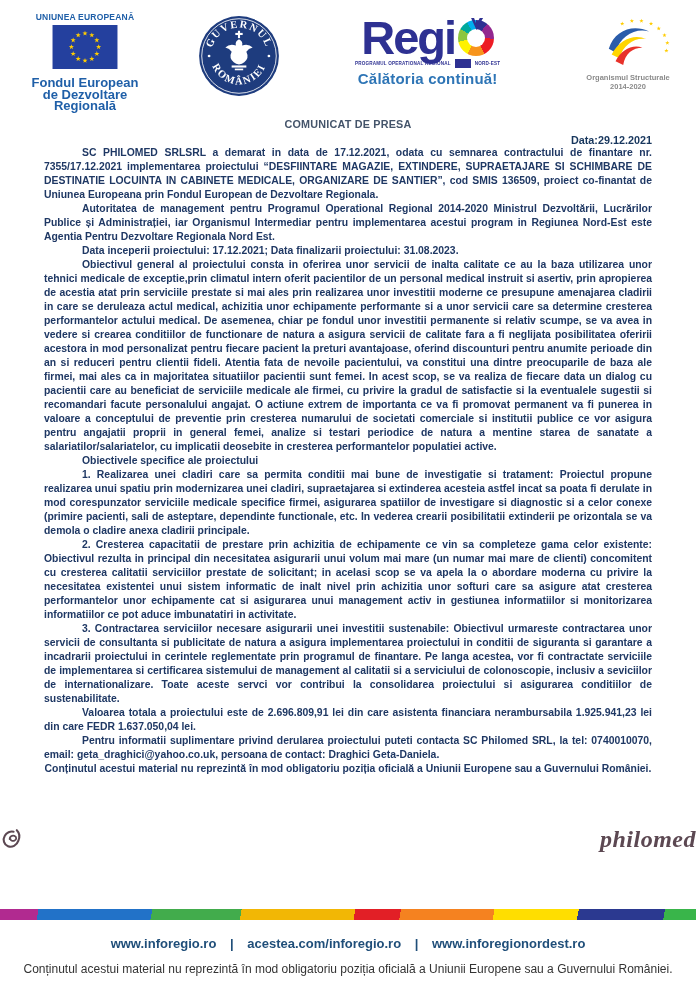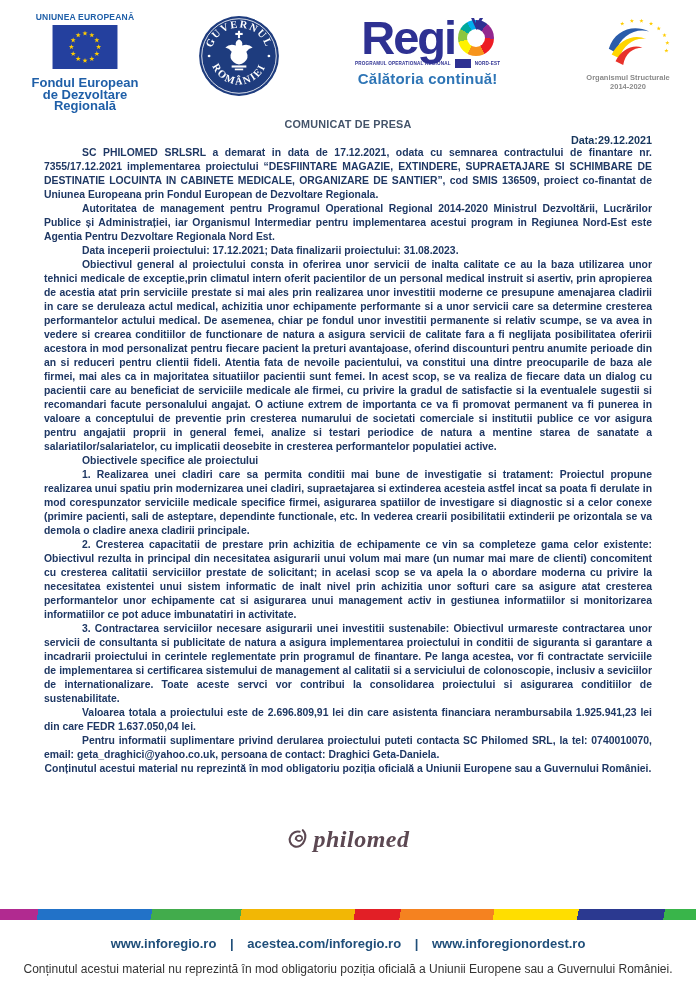--- a/index.html
+++ b/index.html
@@ -38,21 +38,21 @@
 
   
   .doc { position: absolute; top: 118px; left: 44px; width: 608px; color: #1f3864; }
   .doc-title { text-align: center; font-size: 10.8px; font-weight: bold; color: #44546a; letter-spacing: .2px; }
   .doc-date { text-align: right; font-size: 10.8px; font-weight: bold; color: #17365d; margin-top: 4px; }
   .doc-headline { text-align: center; font-size: 10.6px; font-weight: bold; color: #17365d; line-height: 15px; margin-top: 3px; margin-bottom: 9px; }
   .doc p { font-size: 10.4px; font-weight: bold; line-height: 14px; text-align: justify; text-indent: 38px; }
   .doc p.centered { text-indent: 0; text-align: center; }
 
   
-  .philomed { position: absolute; top: 824px; left: 0; width: 100%; display: flex; justify-content: center; align-items: center; gap: 3px; }
+  .philomed { position: absolute; top: 824px; left: 0; width: 100%; display: flex; justify-content: space-between; align-items: center; gap: 3px; }
   .philomed-name { font-family: "Liberation Serif", "DejaVu Serif", serif; font-style: italic; font-weight: bold;
                    font-size: 24px; color: #5c4852; letter-spacing: .5px; }
 
   
   .invest { position: absolute; top: 866px; left: 0; width: 100%; text-align: center;
             font-size: 13px; color: #3f3f3f; line-height: 18px; }
   .stripe { position: absolute; top: 909px; left: 0; width: 696px; height: 11px; }
   .footer-links { position: absolute; top: 936px; left: 0; width: 100%; text-align: center;
                   font-size: 13px; font-weight: bold; color: #1f4e79; }
   .footer-links .flink { margin: 0 10px; cursor: pointer; }

